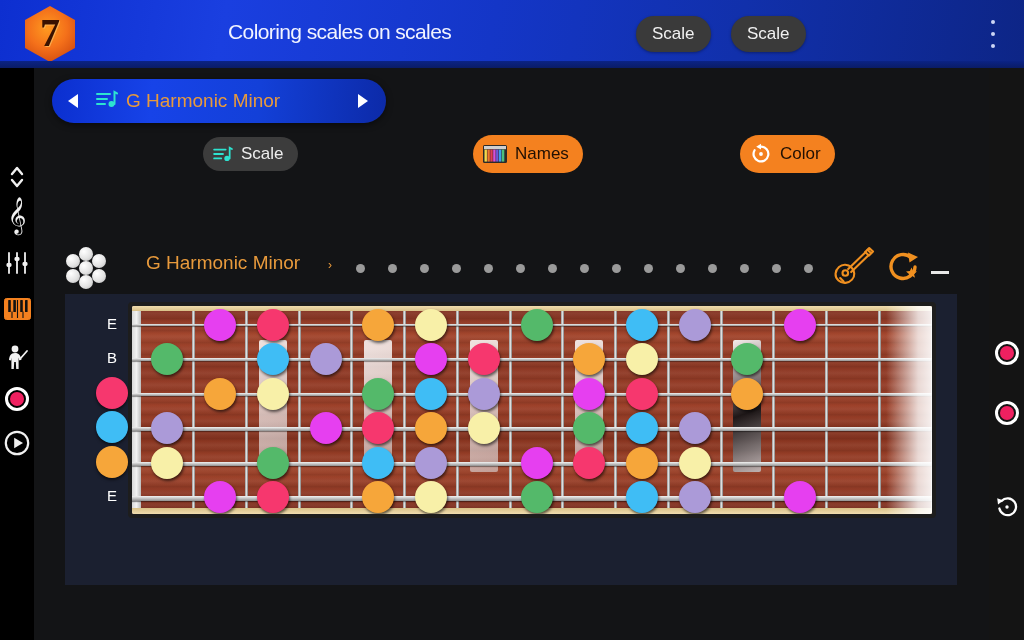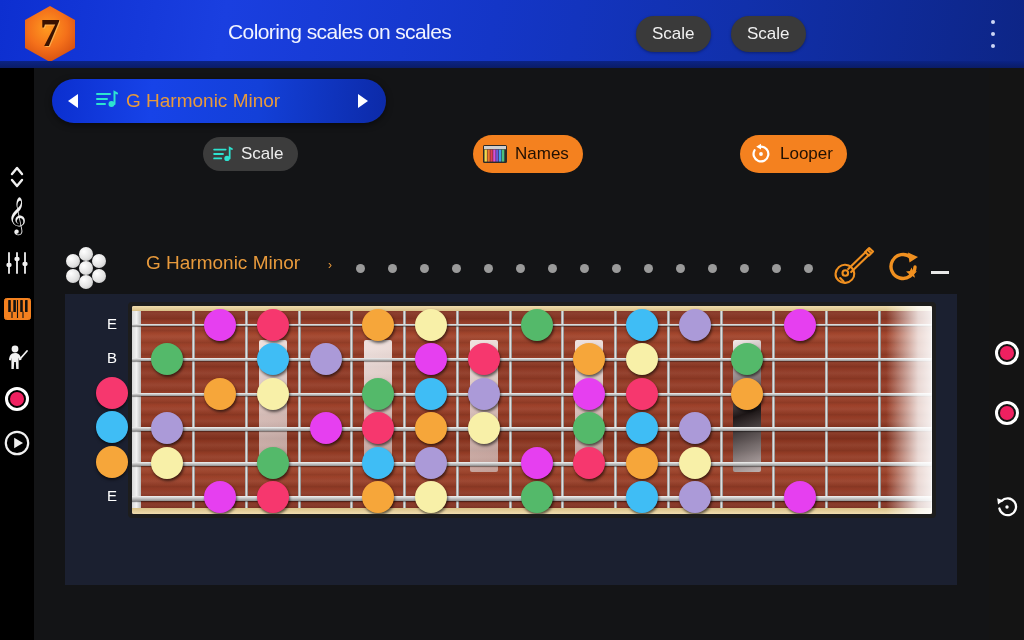--- a/index.html
+++ b/index.html
@@ -289,21 +289,21 @@
     </div>
 
     <div id="tool-looper" class="tool-pill">
       <span class="ti">
         <svg width="22" height="22" viewBox="0 0 22 22">
           <path d="M11 3.6 A7.4 7.4 0 1 1 4.6 7.2" stroke="#fff" stroke-width="2.2" fill="none" stroke-linecap="round"></path>
           <path d="M11 0.8 L11 6.6 L6.2 3.7 Z" fill="#fff"></path>
           <circle cx="11" cy="11" r="1.9" fill="#fff"></circle>
         </svg>
       </span>
-      <span>Looper</span>
+      <span>Color</span>
     </div>
 
     <div id="flower">
         <i style="left: 15px; top: 15px;"></i>
         <i style="left: 2px; top: 8px;"></i>
         <i style="left: 28px; top: 8px;"></i>
         <i style="left: 2px; top: 23px;"></i>
         <i style="left: 28px; top: 23px;"></i>
         <i style="left: 15px; top: 1px;"></i>
         <i style="left: 15px; top: 29px;"></i>

